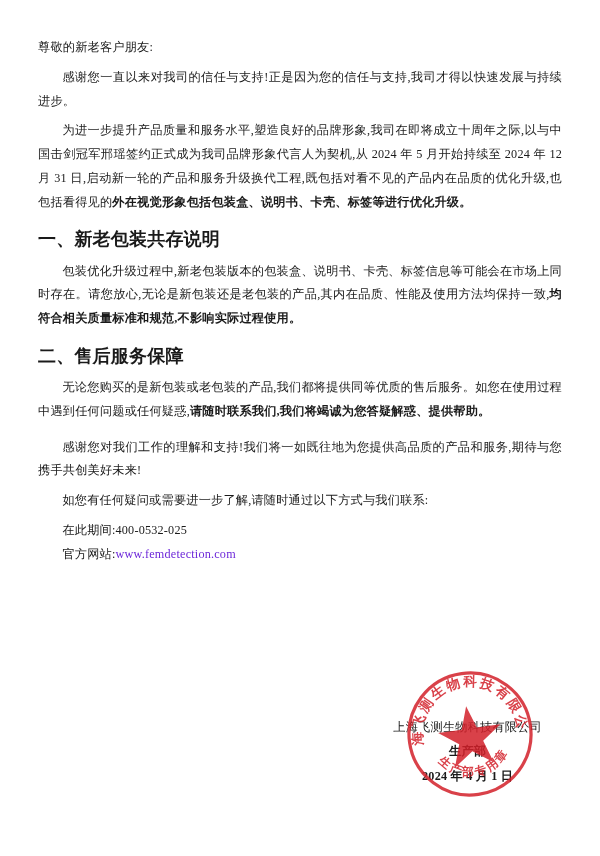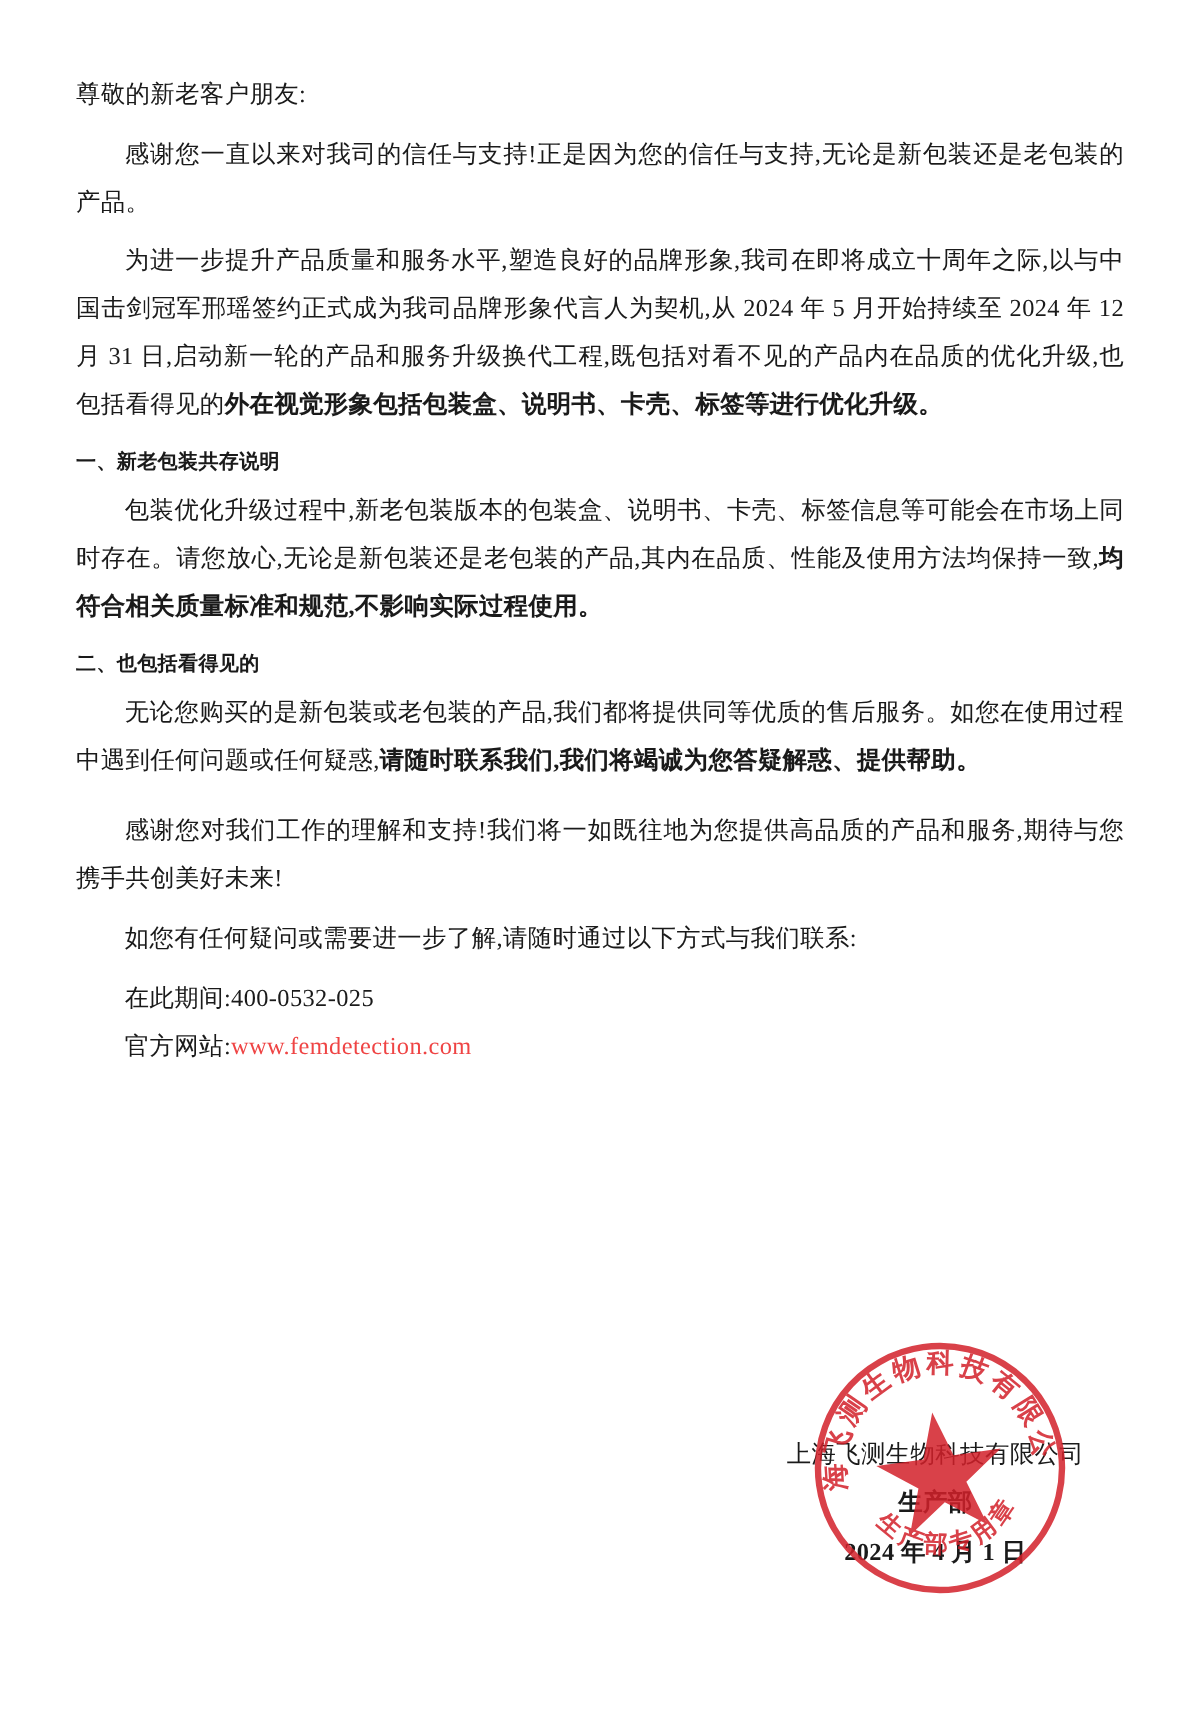--- a/index.html
+++ b/index.html
@@ -34,36 +34,36 @@
     text-indent: 2em;
   }
   .noindent {
     text-indent: 0;
   }
   .bold {
     font-weight: bold;
     font-family: Liberation Serif, serif;
   }
   .heading {
-    font-size: 10px;
+    font-size: 18px;
     font-weight: bold;
     line-height: 1.95;
     margin: 8px 0 2px 0;
     text-indent: 0;
     letter-spacing: 0.2px;
   }
   .contact-line {
     font-size: 12.2px;
     line-height: 1.95;
     text-indent: 2em;
     margin: 0;
     letter-spacing: 0.2px;
   }
   .contact-line .url {
-    color: #ef4444;
+    color: #6d28d9;
   }
   .spacer-sm { height: 6px; }
 
   
   .sign-block {
     position: absolute;
     right: 58px;
     bottom: 68px;
     text-align: left;
     font-size: 12.2px;
@@ -86,29 +86,29 @@
   }
   .seal svg { display: block; }
 </style>
 </head>
 <body>
 
 <div class="page">
 
   <p class="para noindent">尊敬的新老客户朋友:</p>
 
-  <p class="para indent">感谢您一直以来对我司的信任与支持!正是因为您的信任与支持,无论是新包装还是老包装的产品。</p>
+  <p class="para indent">感谢您一直以来对我司的信任与支持!正是因为您的信任与支持,我司才得以快速发展与持续进步。</p>
 
   <p class="para indent"><span>为进一步提升产品质量和服务水平,塑造良好的品牌形象,我司在即将成立十周年之际,以与中国击剑冠军邢瑶签约正式成为我司品牌形象代言人为契机,从 2024 年 5 月开始持续至 2024 年 12 月 31 日,启动新一轮的产品和服务升级换代工程,既包括对看不见的产品内在品质的优化升级,也包括看得见的</span><span class="bold">外在视觉形象包括包装盒、说明书、卡壳、标签等进行优化升级。</span></p>
 
 
   <p class="heading">一、新老包装共存说明</p>
   <p class="para indent"><span>包装优化升级过程中,新老包装版本的包装盒、说明书、卡壳、标签信息等可能会在市场上同时存在。请您放心,无论是新包装还是老包装的产品,其内在品质、性能及使用方法均保持一致,</span><span class="bold">均符合相关质量标准和规范,不影响实际过程使用。</span></p>
 
-  <p class="heading">二、也包括看得见的</p>
+  <p class="heading">二、售后服务保障</p>
   <p class="para indent"><span>无论您购买的是新包装或老包装的产品,我们都将提供同等优质的售后服务。如您在使用过程中遇到任何问题或任何疑惑,</span><span class="bold">请随时联系我们,我们将竭诚为您答疑解惑、提供帮助。</span></p>
 
   <div class="spacer-sm"></div>
 
   <p class="para indent">感谢您对我们工作的理解和支持!我们将一如既往地为您提供高品质的产品和服务,期待与您携手共创美好未来!</p>
   <p class="para indent">如您有任何疑问或需要进一步了解,请随时通过以下方式与我们联系:</p>
 
   <p class="contact-line"><span>在此期间:</span><span>400-0532-025</span></p>
 
   <p class="contact-line"><span>官方网站:</span><span class="url">www.femdetection.com</span></p>

